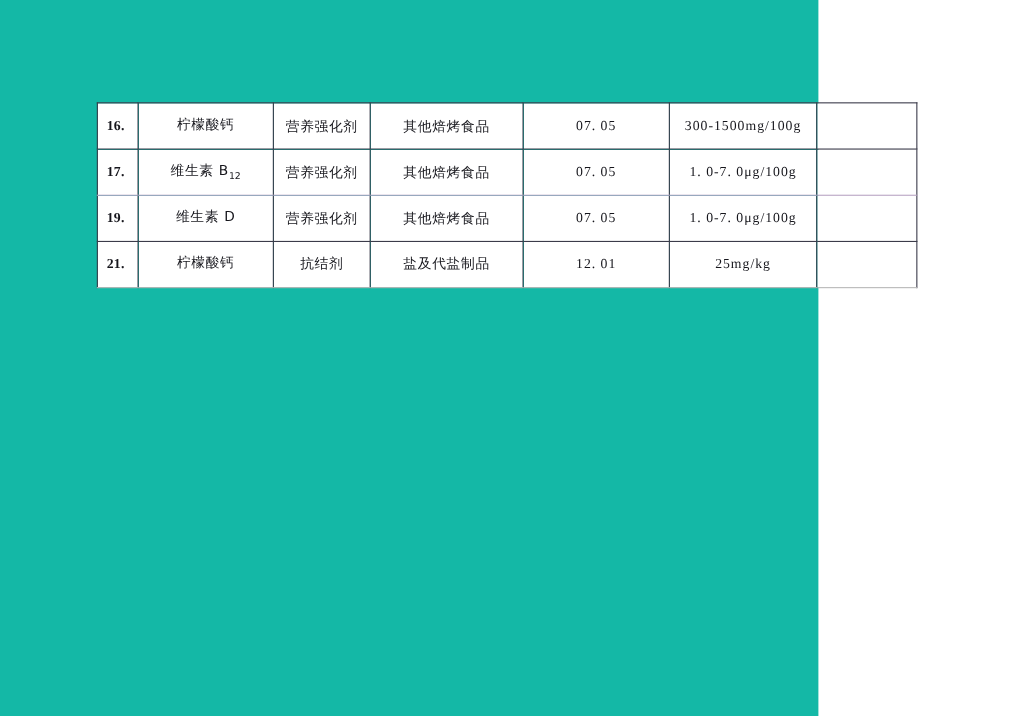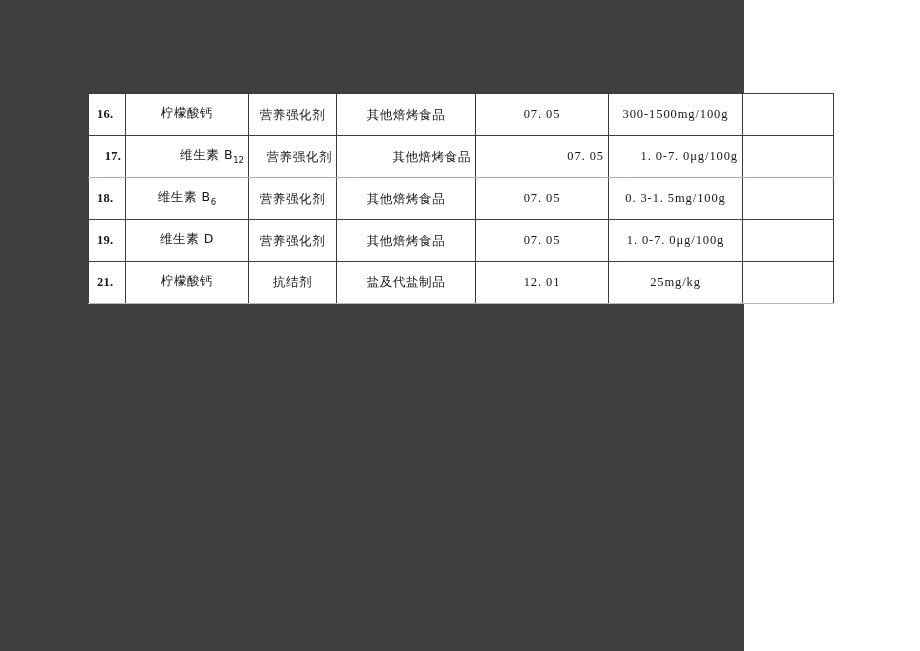--- a/index.html
+++ b/index.html
@@ -13,21 +13,21 @@
     font-family: "Liberation Serif", "DejaVu Serif", serif;
     color: #1a1a1a;
     position: relative;
     overflow: hidden;
   }
   .page {
     position: absolute;
     top: 0; left: 0;
     width: 744px;
     height: 651px;
-    background: #404040;
+    background: #14b8a6;
   }
   .doc-table {
     position: absolute;
     left: 88px;
     top: 93px;
     width: 745px;
     border-collapse: collapse;
     table-layout: fixed;
   }
   .doc-table td {
@@ -68,21 +68,21 @@
     font-size: 8.5px;
     vertical-align: sub;
     letter-spacing: 0;
   }
   .cjk {
     font-family: "DejaVu Sans", "Liberation Sans", sans-serif;
     font-size: 12.5px;
     letter-spacing: 1.1px;
   }
   
-  tr.tint-below > td { border-bottom-color: #b9a5c4; text-align: right; }
+  tr.tint-below > td { border-bottom-color: #b9a5c4; }
   tr.tint-below2 > td { border-bottom-color: #b7b7b7; font-family: Liberation Serif, serif; }
 </style>
 </head>
 <body>
 
 <div class="page">
   <table class="doc-table">
     <colgroup>
       <col class="c-idx">
         <col class="c-name">
@@ -105,29 +105,20 @@
       <tr class="tint-below">
         <td class="idx">17.</td>
         <td class="cjk"><span>维生素 B</span><span class="sub">12</span></td>
         <td class="cjk">营养强化剂</td>
         <td class="cjk">其他焙烤食品</td>
         <td class="latinish">07. 05</td>
         <td class="latinish">1. 0-7. 0μg/100g</td>
         <td></td>
       </tr>
       <tr>
-        <td class="idx">18.</td>
-        <td class="cjk"><span>维生素 B</span><span class="sub">6</span></td>
-        <td class="cjk">营养强化剂</td>
-        <td class="cjk">其他焙烤食品</td>
-        <td class="latinish">07. 05</td>
-        <td class="latinish">0. 3-1. 5mg/100g</td>
-        <td></td>
-      </tr>
-      <tr>
         <td class="idx">19.</td>
         <td class="cjk"><span>维生素 D</span><span class="sub"></span></td>
         <td class="cjk">营养强化剂</td>
         <td class="cjk">其他焙烤食品</td>
         <td class="latinish">07. 05</td>
         <td class="latinish">1. 0-7. 0μg/100g</td>
         <td></td>
       </tr>
       <tr class="tint-below2">
         <td class="idx">21.</td>

